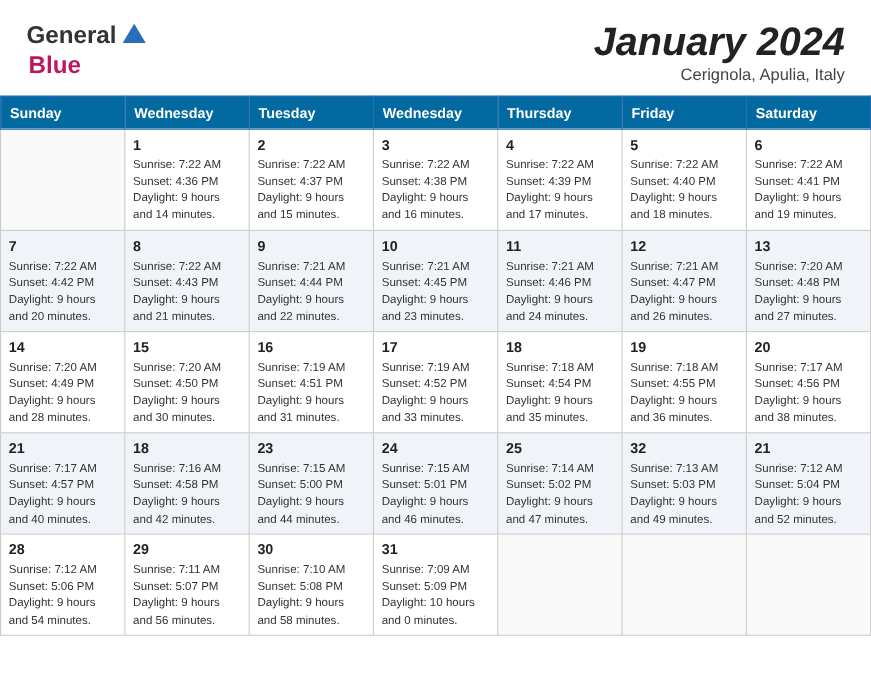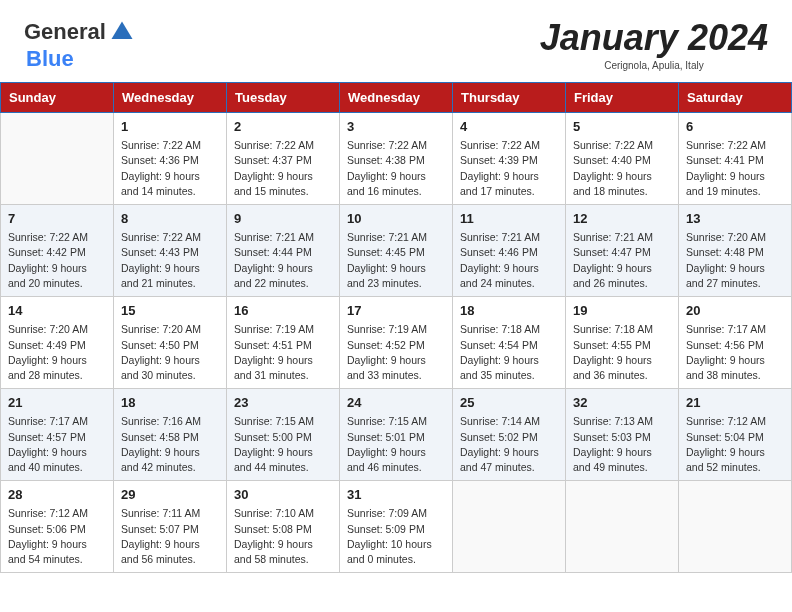--- a/index.html
+++ b/index.html
@@ -35,33 +35,32 @@
       text-align: right;
     }
     .month-title {
       font-size: 36px;
       font-weight: bold;
       color: #222;
       line-height: 1.1;
       font-style: italic;
     }
     .location-title {
-      font-size: 10px;
+      font-size: 15px;
       color: #444;
       margin-top: 2px;
-      text-align: center;
     }
     .calendar {
       width: 100%;
       border-collapse: collapse;
       margin: 0 0 0 0;
       font-size: 11px;
     }
     .calendar th {
-      background: #b91c1c;
+      background: #0369a1;
       color: #fff;
       text-align: left;
       padding: 7px 8px;
       font-size: 13px;
       font-weight: bold;
       border: 1px solid #2a6ebb;
     }
     .calendar td {
       border: 1px solid #ccc;
       vertical-align: top;
@@ -100,21 +99,21 @@
 
 <div class="header">
   <div class="logo">
     <div class="logo-text">
       <span style="font-size:22px;font-weight:bold;color:#333;">General</span>
       <svg class="logo-icon" viewBox="0 0 32 32" width="28" height="28">
         <polygon points="16,4 28,24 4,24" fill="#2a6ebb"></polygon>
       </svg>
     </div>
     <div>
-      <span style="font-size:22px;font-weight:bold;color:#3b82f6;margin-left:2px;">Blue</span>
+      <span style="font-size:22px;font-weight:bold;color:#be185d;margin-left:2px;">Blue</span>
     </div>
   </div>
   <div class="title-block">
     <div class="month-title">January 2024</div>
     <div class="location-title">Cerignola, Apulia, Italy</div>
   </div>
 </div>
 
 <table class="calendar" id="cal-table">
   <thead>

